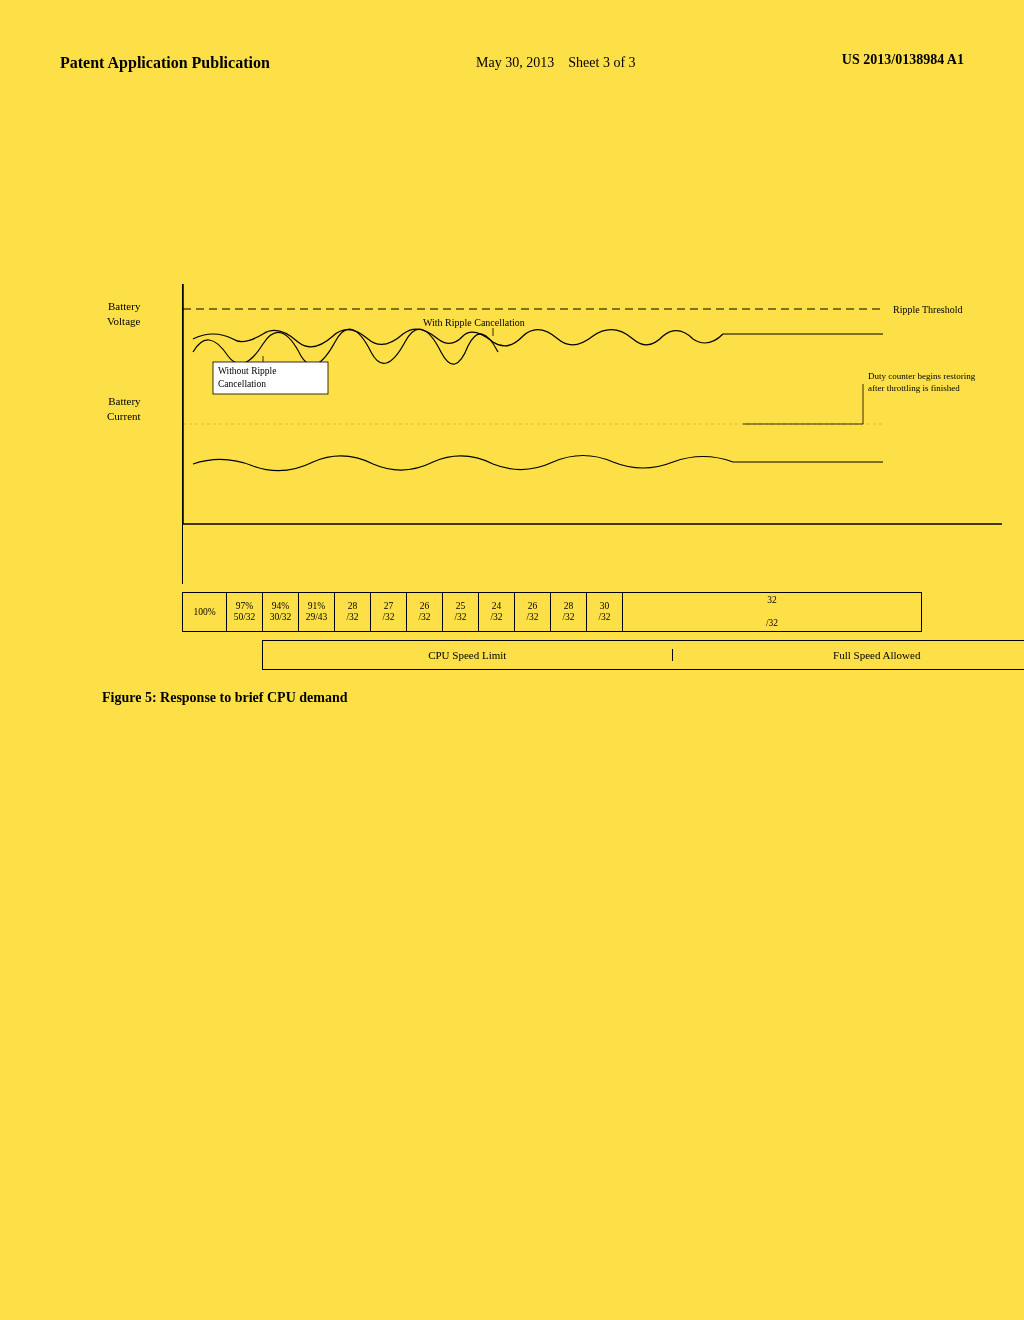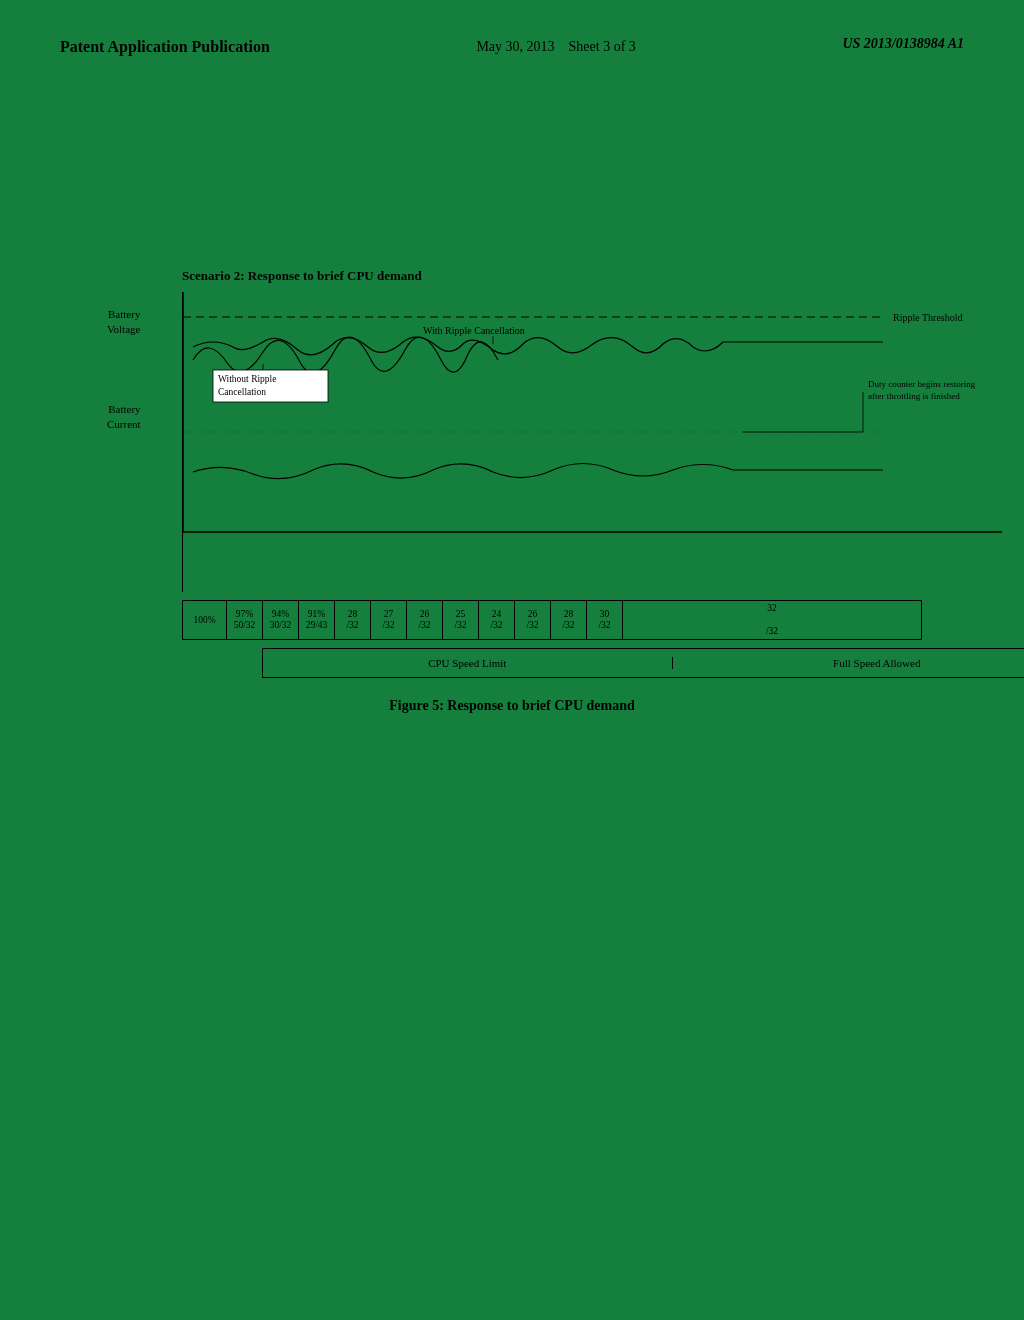--- a/index.html
+++ b/index.html
@@ -8,22 +8,22 @@
       width: 1024px;
       min-height: 1320px;
       font-family: 'Times New Roman', Times, serif;
       color: #000;
       position: relative;
     }
 
     .page {
       width: 1024px;
       min-height: 1320px;
-      background: #15803d;
-      padding: 36px 60px;
+      background: #fde047;
+      padding: 52px 60px;
       position: relative;
     }
 
     
     .header {
       display: flex;
       justify-content: space-between;
       align-items: flex-start;
       border-bottom: none;
       margin-bottom: 20px;
@@ -39,21 +39,20 @@
     .header-center {
       font-size: 14px;
       text-align: center;
       line-height: 1.6;
     }
 
     .header-right {
       font-size: 14px;
       font-weight: bold;
       text-align: right;
-      font-style: italic;
     }
 
     
     .main-content {
       margin-top: 200px;
       display: flex;
       flex-direction: column;
       align-items: center;
     }
 
@@ -140,21 +139,20 @@
     }
 
     .speed-right {
       flex: 1;
       text-align: center;
       font-size: 11px;
     }
 
     
     .figure-caption {
-      text-align: center;
       font-size: 14px;
       font-weight: bold;
       margin-top: 20px;
     }
   </style>
 </head>
 <body>
 
 <div class="page">
 
@@ -164,21 +162,20 @@
       <span>May 30, 2013</span>&nbsp;&nbsp;&nbsp;
       <span>Sheet 3 of 3</span>
     </div>
     <div class="header-right">US 2013/0138984 A1</div>
   </div>
 
   <div class="main-content">
 
     <div class="figure-container">
 
-      <div class="figure-title">Scenario 2:  Response to brief CPU demand</div>
 
       <div style="position:relative; margin-left:80px;">
         <div class="y-axis-label y-label-voltage">
           Battery<br>Voltage
         </div>
         <div class="y-axis-label y-label-current">
           Battery<br>Current
         </div>
 
         <svg width="820" height="300" style="display:block; border-left:1.5px solid #000;">

